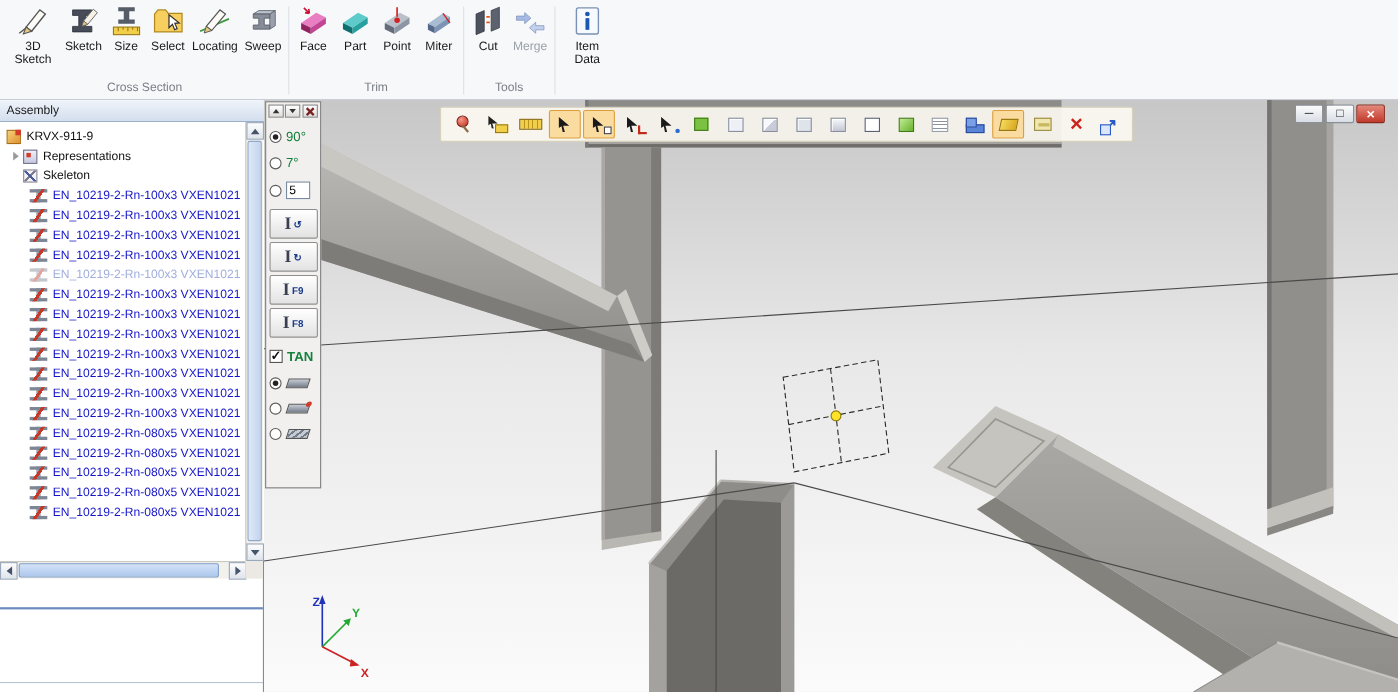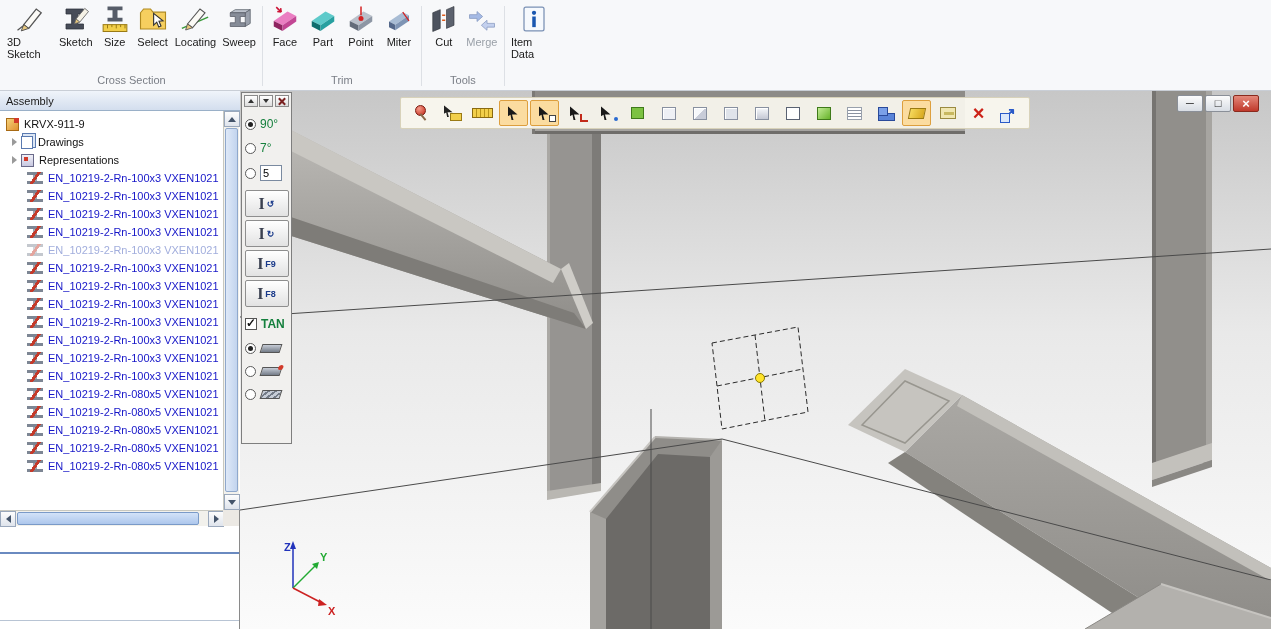--- a/index.html
+++ b/index.html
@@ -6,21 +6,21 @@
 html,body{width:1271px;height:629px;overflow:hidden}
 body{position:relative;font-family:"Liberation Sans",sans-serif;background:#fff;font-size:11px}
 
 
 .ribbon{position:absolute;left:0;top:0;width:1271px;height:91px;background:#f7f8fa;border-bottom:1px solid #c9ced6;display:flex;align-items:stretch;padding:2px 0 0 4px}
 .rgroup{display:flex;flex-direction:column}
 .rbuttons{display:flex;flex:1}
 .rbtn{display:flex;flex-direction:column;align-items:center;min-width:38px;padding:2px 3px;background:none;border:none;font-family:inherit;cursor:default}
 .ricon{width:30px;height:30px;display:block}
 .ricon svg{width:30px;height:30px;display:block}
-.rlabel{font-size:11px;line-height:12px;color:#1a1a1a;text-align:left;margin-top:2px;max-width:46px}
+.rlabel{font-size:11px;line-height:12px;color:#1a1a1a;text-align:center;margin-top:2px;max-width:46px}
 .rbtn.disabled .rlabel{color:#9aa0a8}
 .rbtn.disabled .ricon{opacity:.65}
 .rgroup-label{font-size:11px;color:#7a7e86;text-align:center;padding:2px 0 4px;min-height:17px}
 .rsep{width:1px;background:#dde0e5;margin:4px 3px}
 
 
 .left-panel{position:absolute;left:0;top:91px;width:240px;height:538px;background:#fff;border-right:1px solid #8a8a8a}
 .panel-header{position:absolute;left:0;top:0;width:269px;height:20px;background:linear-gradient(#f0f4fa,#d3deee);border-bottom:1px solid #9ab0c8;display:flex;align-items:center;padding-left:6px;color:#1a1a1a}
 .tree{position:absolute;left:0;top:20px;width:246px;height:399px;overflow:hidden;padding-top:4px;background:#fff}
 .tree-row{display:flex;align-items:center;height:18px;padding-left:6px;white-space:nowrap}
@@ -298,27 +298,26 @@
   <div class="panel-header">
     <span>Assembly</span>
   </div>
   <div class="tree">
     <div class="tree-row root">
       <span class="node-ic root-ic"></span>
       <span class="tlabel">KRVX-911-9</span>
     </div>
     <div class="tree-row lvl1">
       <span class="caret"></span>
-      <span class="node-ic drawings-ic"></span>
-      <span class="tlabel">Drawings</span>
-    </div>
-    <div class="tree-row lvl1">
-      <span class="caret"></span>
       <span class="node-ic representations-ic"></span>
       <span class="tlabel">Representations</span>
+    </div>
+    <div class="tree-row lvl1 nocaret">
+      <span class="node-ic skeleton-ic"></span>
+      <span class="tlabel">Skeleton</span>
     </div>
     <div class="items-host">
       
     
         <div class="tree-row item">
           <span class="part-ic"></span>
           <span class="tlabel blue">EN_10219-2-Rn-100x3 VXEN1021</span>
         </div>
       
         <div class="tree-row item">

